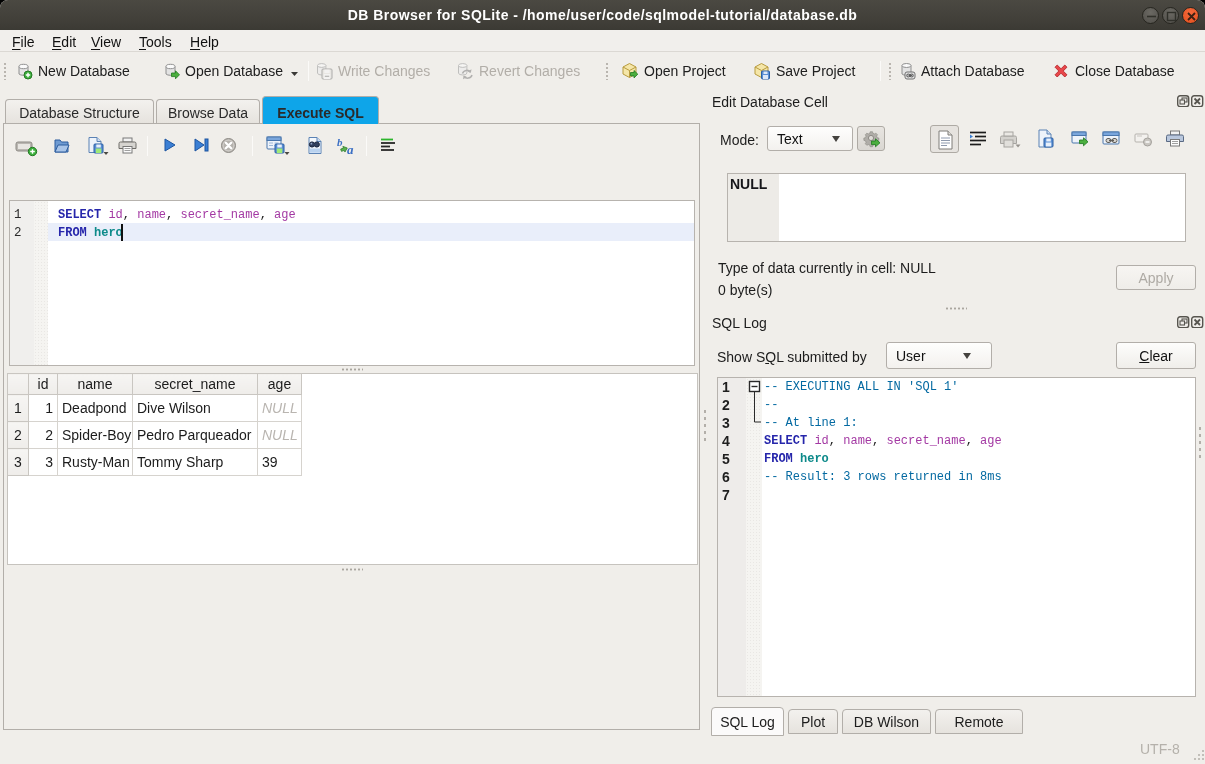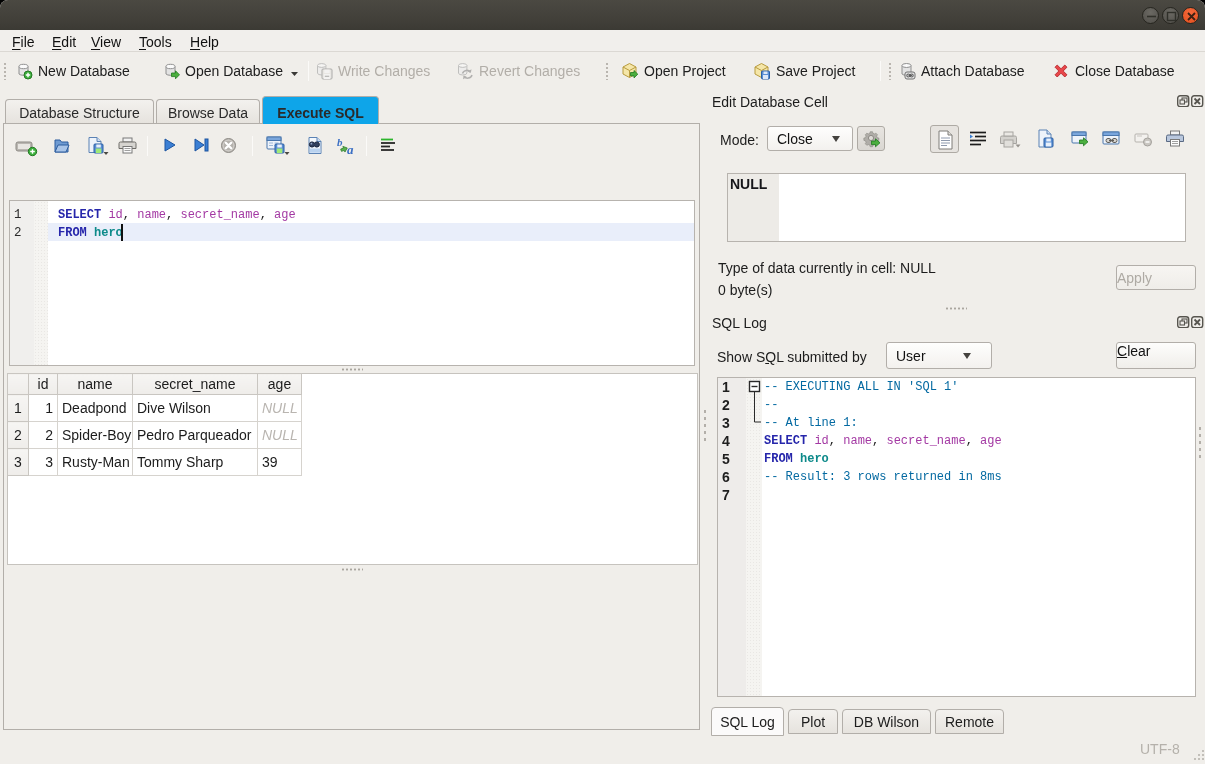--- a/index.html
+++ b/index.html
@@ -36,39 +36,40 @@
      background:linear-gradient(#f3f1ee,#e6e3de); border:1px solid #b2aea9; border-bottom:none;
      border-radius:4px 4px 0 0; padding-top:5px; }
   .mtab.sel { background:#0ea5e9;font-weight:bold; }
   
   #leftpane { position:absolute; left:3px; top:123px; width:697px; height:607px;
      border:1px solid #b2aea9; background:#f0eeea; }
   
   .box { position:absolute; background:#fff; border:1px solid #b7b3ae; }
   .mono { font-family:"Liberation Mono", monospace; }
   .btn { position:absolute; background:linear-gradient(#fdfdfc,#f0eeea);
-     border:1px solid #b2aea9; border-radius:3px; font-size:14px; color:#111; }
+     border:1px solid #b2aea9; border-radius:3px; text-align:center; font-size:14px; color:#111; }
   .btn.dis { color:#aeaaa4; background:linear-gradient(#f7f5f2,#efede9); }
   .combo { position:absolute; background:linear-gradient(#fefefd,#f3f1ee);
      border:1px solid #b2aea9; border-radius:3px; font-size:14px; color:#111; }
   .combo .arr { position:absolute; width:0; height:0; border-left:4.5px solid transparent;
      border-right:4.5px solid transparent; border-top:6px solid #44423e; }
   .kw { color:#2626ab; font-weight:bold; }
   .idn { color:#a338a3; }
   .tbl { color:#0d8a8a; font-weight:bold; }
   .cmt { color:#0369a1; }
   .dots-h { position:absolute; width:22px; height:3px;
      background-image:radial-gradient(circle, #aaa69f 1px, transparent 1.2px);
      background-size:4px 3px; }
 </style>
 </head>
 <body>
 <div id="win">
 
   <div id="titlebar">
+    <div id="title-text">DB Browser for SQLite - /home/user/code/sqlmodel-tutorial/database.db</div>
     <div class="winbtn" style="left:1142px;">
       <svg width="17" height="17">
           <line x1="4" y1="8.5" x2="13" y2="8.5" stroke="#30302a" stroke-width="1.6"></line>
         </svg>
     </div>
     <div class="winbtn" style="left:1162px;">
       <svg width="17" height="17">
           <rect x="4.5" y="4.5" width="8" height="8" fill="none" stroke="#30302a" stroke-width="1.4"></rect>
         </svg>
     </div>
@@ -278,21 +279,21 @@
     <div class="abs" style="left:7px; top:5px; font-size:14px;">Edit Database Cell</div>
     <svg class="abs" style="left:472px; top:6px;" width="27" height="12" viewBox="0 0 27 12">
       <rect x="0.7" y="0.7" width="11" height="11" rx="2.5" fill="none" stroke="#57554f" stroke-width="1.4"></rect>
       <rect x="5" y="3" width="5" height="4" fill="none" stroke="#57554f" stroke-width="1.1"></rect>
       <rect x="3" y="5" width="4.5" height="4" fill="#f0eeea" stroke="#57554f" stroke-width="1.1"></rect>
       <rect x="14.7" y="0.7" width="11" height="11" rx="2.5" fill="none" stroke="#57554f" stroke-width="1.4"></rect>
       <path d="M17.5 3.5 L23 9 M23 3.5 L17.5 9" stroke="#57554f" stroke-width="1.8"></path>
     </svg>
     <div class="abs" style="left:15px; top:43px; font-size:14px;">Mode:</div>
     <div class="combo" style="left:62px; top:37px; width:86px; height:25px;">
-      <span class="abs" style="left:9px; top:4px;">Close</span>
+      <span class="abs" style="left:9px; top:4px;">Text</span>
       <span class="arr" style="left:64px; top:9px;"></span>
     </div>
     <div class="abs" style="left:152px; top:37px; width:28px; height:25px; background:linear-gradient(#e8e5e1,#dad7d2);
          border:1px solid #aeaaa4; border-radius:3px;">
         <span class="abs" style="left:4px; top:2px;"><svg width="20" height="20" viewBox="0 0 20 20">
         <g fill="#b0ada8" stroke="#8d8a85" stroke-width="0.8">
         <path d="M9 2 h3 l0.5 2 2 0.8 1.8-1 2 2 -1 1.8 0.8 2 2 0.5 v3 l-2 0.5 -0.8 2 1 1.8 -2 2 -1.8-1 -2 0.8 -0.5 2 h-3 l-0.5-2 -2-0.8 -1.8 1 -2-2 1-1.8 -0.8-2 -2-0.5 v-3 l2-0.5 0.8-2 -1-1.8 2-2 1.8 1 2-0.8 z" transform="scale(0.78) translate(1.5,1.5)"></path>
             </g>
         <circle cx="9" cy="9" r="2.6" fill="#dedbd6" stroke="#8d8a85"></circle>
         <path d="M9.5 12 h4 v-2.2 l4.5 4 -4.5 4 v-2.2 h-4 z" fill="#4caf3f" stroke="#1f7a1f" stroke-width="0.8"></path>
@@ -370,21 +371,21 @@
       <rect x="5" y="3" width="5" height="4" fill="none" stroke="#57554f" stroke-width="1.1"></rect>
       <rect x="3" y="5" width="4.5" height="4" fill="#f0eeea" stroke="#57554f" stroke-width="1.1"></rect>
       <rect x="14.7" y="0.7" width="11" height="11" rx="2.5" fill="none" stroke="#57554f" stroke-width="1.4"></rect>
       <path d="M17.5 3.5 L23 9 M23 3.5 L17.5 9" stroke="#57554f" stroke-width="1.8"></path>
     </svg>
     <div class="abs" style="left:12px; top:260px; font-size:14px;">Show S<u>Q</u>L submitted by</div>
     <div class="combo" style="left:181px; top:253px; width:106px; height:27px;">
       <span class="abs" style="left:9px; top:5px;">User</span>
       <span class="arr" style="left:76px; top:10px;"></span>
     </div>
-    <div class="btn" style="left:411px; top:253px; width:80px; height:27px; "><u>C</u>lear</div>
+    <div class="btn" style="left:411px; top:253px; width:80px; height:27px; padding-top:5px;"><u>C</u>lear</div>
 
     <div class="box" style="left:12px; top:288px; width:479px; height:320px;">
       <div class="abs" style="left:0; top:0; width:28px; height:318px; background:#eeecea;"></div>
       <div class="abs" style="left:28px; top:0; width:16px; height:318px; background-image:radial-gradient(#e9e7e4 0.9px, #f5f4f1 0.9px); background-size:3px 3px;"></div>
       <div class="abs" style="left:4px; top:0px; font-size:14px; line-height:18px; color:#1e1e1e; font-weight:bold;">1<br>2<br>3<br>4<br>5<br>6<br>7</div>
       <svg class="abs" style="left:30px; top:2px;" width="16" height="46" viewBox="0 0 16 46">
         <rect x="1.5" y="1.5" width="10" height="10" fill="#fff" stroke="#2a2a2a" stroke-width="1.4"></rect>
         <line x1="3.5" y1="6.5" x2="9.5" y2="6.5" stroke="#2a2a2a" stroke-width="1.4"></line>
         <line x1="6.5" y1="12" x2="6.5" y2="42" stroke="#2a2a2a" stroke-width="1"></line>
         <line x1="6.5" y1="42" x2="13" y2="42" stroke="#2a2a2a" stroke-width="1"></line>
@@ -393,21 +394,21 @@
 <span class="cmt">--</span>
 <span class="cmt">-- At line 1:</span>
 <span class="kw">SELECT</span> <span class="idn">id</span>, <span class="idn">name</span>, <span class="idn">secret_name</span>, <span class="idn">age</span>
 <span class="kw">FROM</span> <span class="tbl">hero</span>
 <span class="cmt">-- Result: 3 rows returned in 8ms</span></div>
     </div>
 
     <div class="abs" style="left:6px; top:618px; width:73px; height:29px; background:#fbfafa; border:1px solid #b2aea9; border-radius:4px 4px 0 0; text-align:center; padding-top:6px; font-size:14px; z-index:2;">SQL Log</div>
     <div class="abs" style="left:83px; top:620px; width:50px; height:25px; background:linear-gradient(#f3f1ee,#e6e3de); border:1px solid #b2aea9; border-radius:4px 4px 0 0; text-align:center; padding-top:4px; font-size:14px;">Plot</div>
     <div class="abs" style="left:137px; top:620px; width:89px; height:25px; background:linear-gradient(#f3f1ee,#e6e3de); border:1px solid #b2aea9; border-radius:4px 4px 0 0; text-align:center; padding-top:4px; font-size:14px;">DB Wilson</div>
-    <div class="abs" style="left:230px; top:620px; width:69px; height:25px; background:linear-gradient(#f3f1ee,#e6e3de); border:1px solid #b2aea9; border-radius:4px 4px 0 0; text-align:center; padding-top:4px; font-size:14px;">Remote</div>
+    <div class="abs" style="left:230px; top:620px; width:88px; height:25px; background:linear-gradient(#f3f1ee,#e6e3de); border:1px solid #b2aea9; border-radius:4px 4px 0 0; text-align:center; padding-top:4px; font-size:14px;">Remote</div>
     <div class="abs" style="left:435px; top:652px; font-size:14px; color:#b5b1ab;">UTF-8</div>
     <svg class="abs" style="left:486px; top:659px;" width="14" height="14" viewBox="0 0 14 14">
       <g fill="#b3afa9">
           <circle cx="12" cy="3" r="1"></circle>
           <circle cx="8" cy="7" r="1"></circle>
           <circle cx="12" cy="7" r="1"></circle>
       <circle cx="4" cy="11" r="1"></circle>
           <circle cx="8" cy="11" r="1"></circle>
           <circle cx="12" cy="11" r="1"></circle>
         </g>

